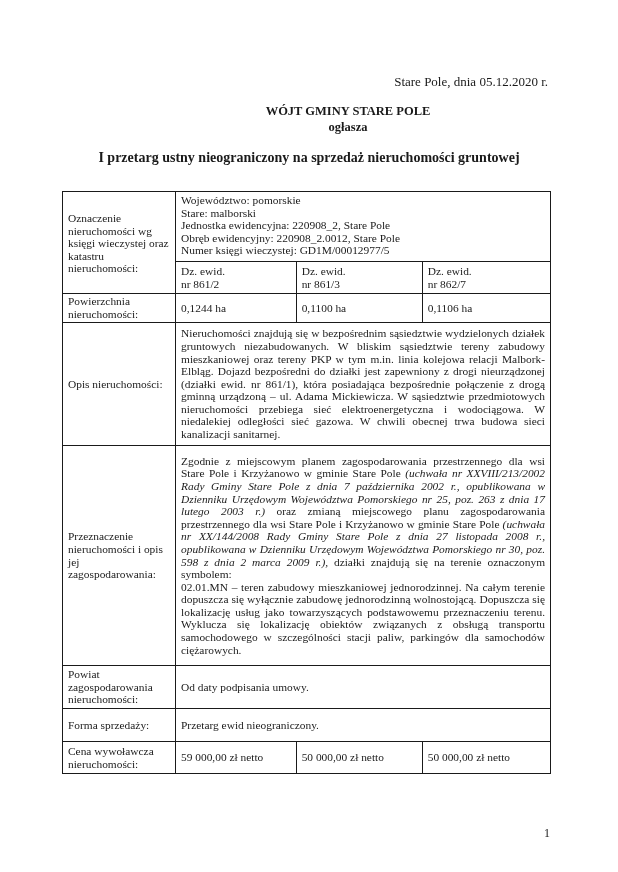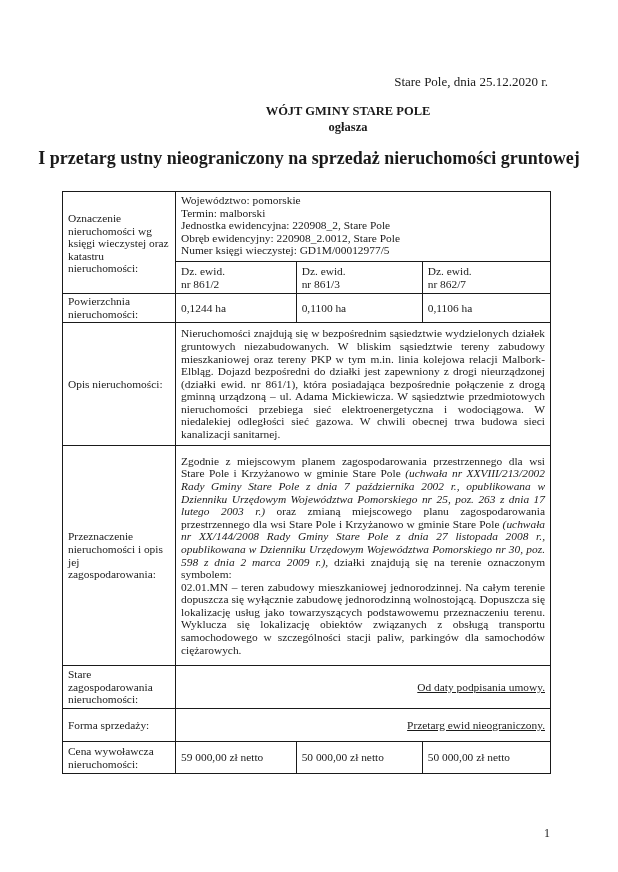--- a/index.html
+++ b/index.html
@@ -13,66 +13,66 @@
     font-family: "Liberation Serif", serif; font-size: 13px;
   }
   .heading {
     position: absolute; left: 0; width: 618px; text-align: center;
     font-family: "Liberation Serif", serif; font-weight: bold; font-size: 12.5px; margin-left: 39px;
   }
   .h1 { top: 104px; }
   .h2 { top: 120px; }
   .title {
     position: absolute; left: 0; width: 618px; top: 150px; text-align: center;
-    font-family: "Liberation Serif", serif; font-weight: bold; font-size: 18px; line-height: 16px;
+    font-family: "Liberation Serif", serif; font-weight: bold; font-size: 14px; line-height: 16px;
   }
   table.main {
     position: absolute; left: 62px; top: 191px; width: 489px;
     border-collapse: collapse; table-layout: fixed;
     font-family: "Liberation Serif", serif; font-size: 11.4px; line-height: 12.6px;
   }
   table.main td {
     border: 1.2px solid #1a1a1a; vertical-align: middle; padding: 0 5px;
   }
   .lbl { width: 104px; }
   .c1 { width: 111px; }
   .c2 { width: 116px; }
   .c3 { width: 118px; }
   .justify { text-align: justify; }
-  .center { text-align: right; text-decoration: underline; }
+  .center { text-align: left; }
   .info-line { display: block; }
   i { font-style: italic; }
   .page-num {
     position: absolute; left: 544px; top: 826px;
     font-family: "Liberation Serif", serif; font-size: 12px;
   }
 </style>
 </head>
 <body>
 
-<div class="date">Stare Pole, dnia 25.12.2020 r.</div>
+<div class="date">Stare Pole, dnia 05.12.2020 r.</div>
 <div class="heading h1">WÓJT GMINY STARE POLE</div>
 <div class="heading h2">ogłasza</div>
 <div class="title">
   <div>I przetarg ustny nieograniczony na sprzedaż nieruchomości gruntowej</div>
 </div>
 
 <table class="main">
   <colgroup>
     <col class="lbl">
       <col class="c1">
       <col class="c2">
       <col class="c3">
   </colgroup>
   <tbody>
       <tr style="height:68px">
     <td rowspan="2" style="height:99px; padding-top:2px">Oznaczenie nieruchomości wg księgi wieczystej oraz katastru nieruchomości:</td>
     <td colspan="3" style="vertical-align:top; padding-top:2px">
       <span class="info-line">Województwo: pomorskie</span>
-      <span class="info-line">Termin: malborski</span>
+      <span class="info-line">Stare: malborski</span>
       <span class="info-line">Jednostka ewidencyjna: 220908_2, Stare Pole</span>
       <span class="info-line">Obręb ewidencyjny: 220908_2.0012, Stare Pole</span>
       <span class="info-line">Numer księgi wieczystej: GD1M/00012977/5</span>
     </td>
   </tr>
   <tr style="height:31px">
     <td>
       <span class="info-line">Dz. ewid.</span>
       <span class="info-line">nr 861/2</span>
     </td>
@@ -96,21 +96,21 @@
     <td colspan="3" class="justify">Nieruchomości znajdują się w bezpośrednim sąsiedztwie wydzielonych działek gruntowych niezabudowanych. W bliskim sąsiedztwie tereny zabudowy mieszkaniowej oraz tereny PKP w tym m.in. linia kolejowa relacji Malbork- Elbląg. Dojazd bezpośredni do działki jest zapewniony z drogi nieurządzonej (działki ewid. nr 861/1), która posiadająca bezpośrednie połączenie z drogą gminną urządzoną – ul. Adama Mickiewicza. W sąsiedztwie przedmiotowych nieruchomości przebiega sieć elektroenergetyczna i wodociągowa. W niedalekiej odległości sieć gazowa. W chwili obecnej trwa budowa sieci kanalizacji sanitarnej.</td>
   </tr>
   <tr style="height:220px">
     <td>Przeznaczenie nieruchomości i opis jej zagospodarowania:</td>
     <td colspan="3" class="justify">
       <span>Zgodnie z miejscowym planem zagospodarowania przestrzennego dla wsi Stare Pole i Krzyżanowo w gminie Stare Pole </span><i>(uchwała nr XXVIII/213/2002 Rady Gminy Stare Pole z dnia 7 października 2002 r., opublikowana w Dzienniku Urzędowym Województwa Pomorskiego nr 25, poz. 263 z dnia 17 lutego 2003 r.)</i><span> oraz zmianą miejscowego planu zagospodarowania przestrzennego dla wsi Stare Pole i Krzyżanowo w gminie Stare Pole </span><i>(uchwała nr XX/144/2008 Rady Gminy Stare Pole z dnia 27 listopada 2008 r., opublikowana w Dzienniku Urzędowym Województwa Pomorskiego nr 30, poz. 598 z dnia 2 marca 2009 r.),</i><span>  działki znajdują się na terenie oznaczonym symbolem:</span>
       <span class="info-line">02.01.MN – teren zabudowy mieszkaniowej jednorodzinnej. Na całym terenie dopuszcza się wyłącznie zabudowę jednorodzinną wolnostojącą. Dopuszcza się lokalizację usług jako towarzyszących podstawowemu przeznaczeniu terenu. Wyklucza się lokalizację obiektów związanych z obsługą transportu samochodowego w szczególności stacji paliw, parkingów dla samochodów ciężarowych.</span>
     </td>
   </tr>
   <tr style="height:43px">
-    <td>Stare zagospodarowania nieruchomości:</td>
+    <td>Powiat zagospodarowania nieruchomości:</td>
     <td colspan="3" class="center">Od daty podpisania umowy.</td>
   </tr>
   <tr style="height:33px">
     <td>Forma sprzedaży:</td>
     <td colspan="3" class="center">Przetarg ewid nieograniczony.</td>
   </tr>
   <tr style="height:32px">
     <td>Cena wywoławcza nieruchomości:</td>
     <td>59 000,00 zł netto</td>
     <td>50 000,00 zł netto</td>

